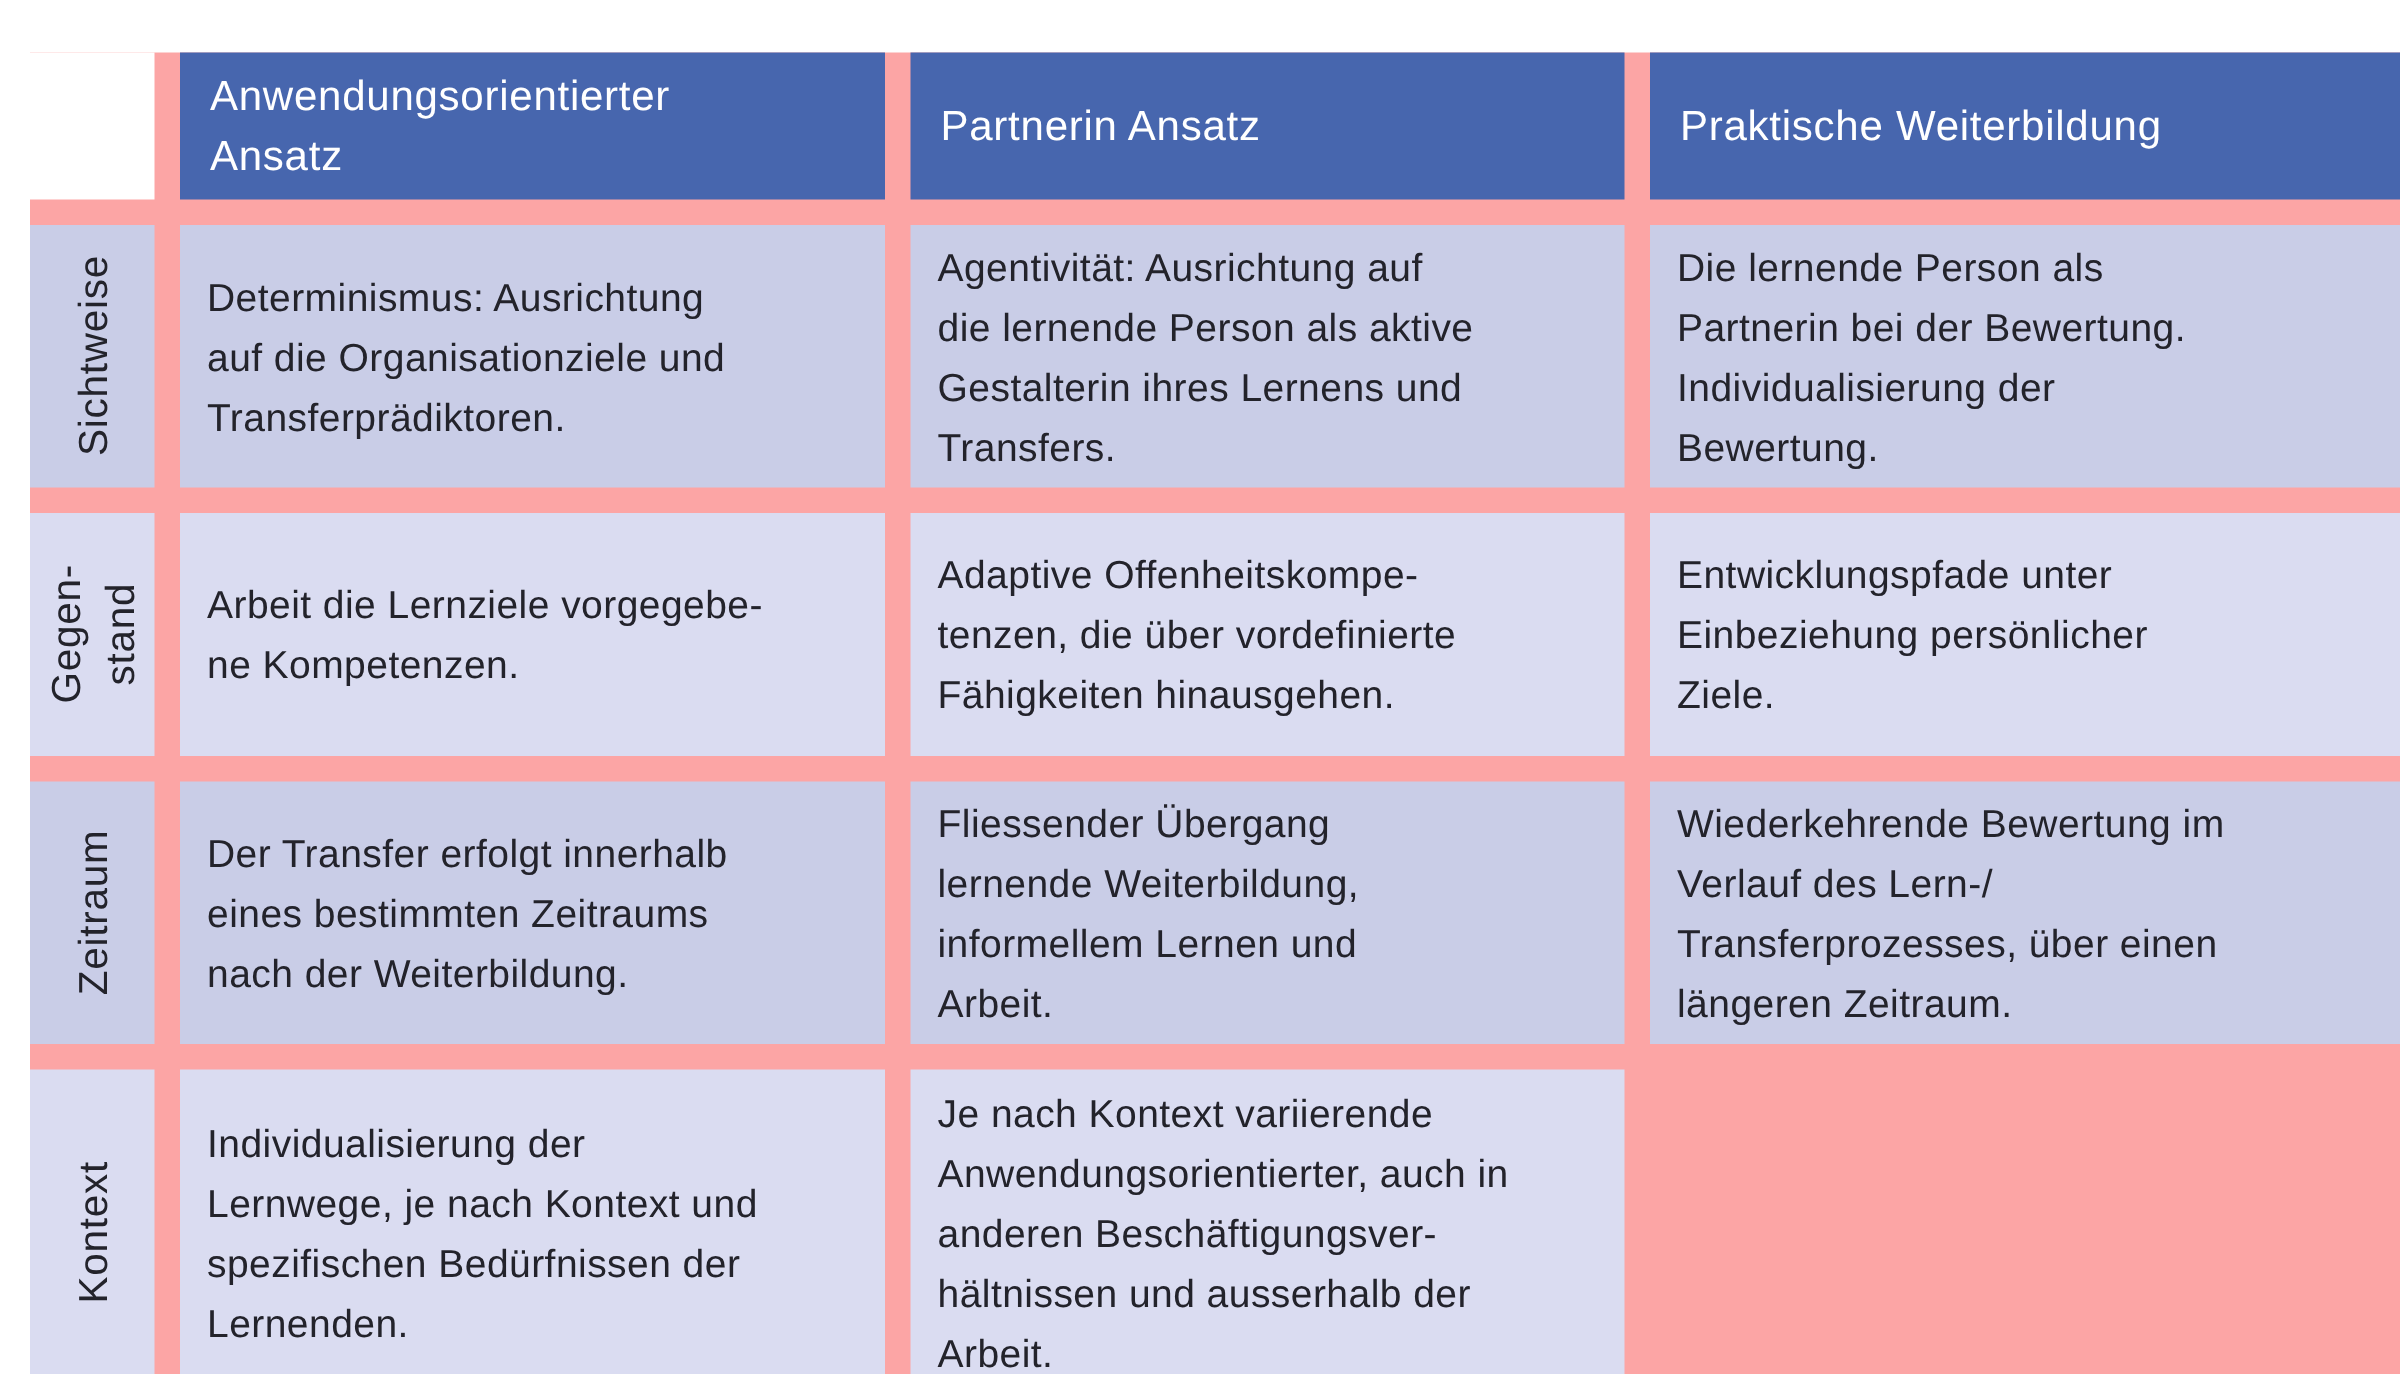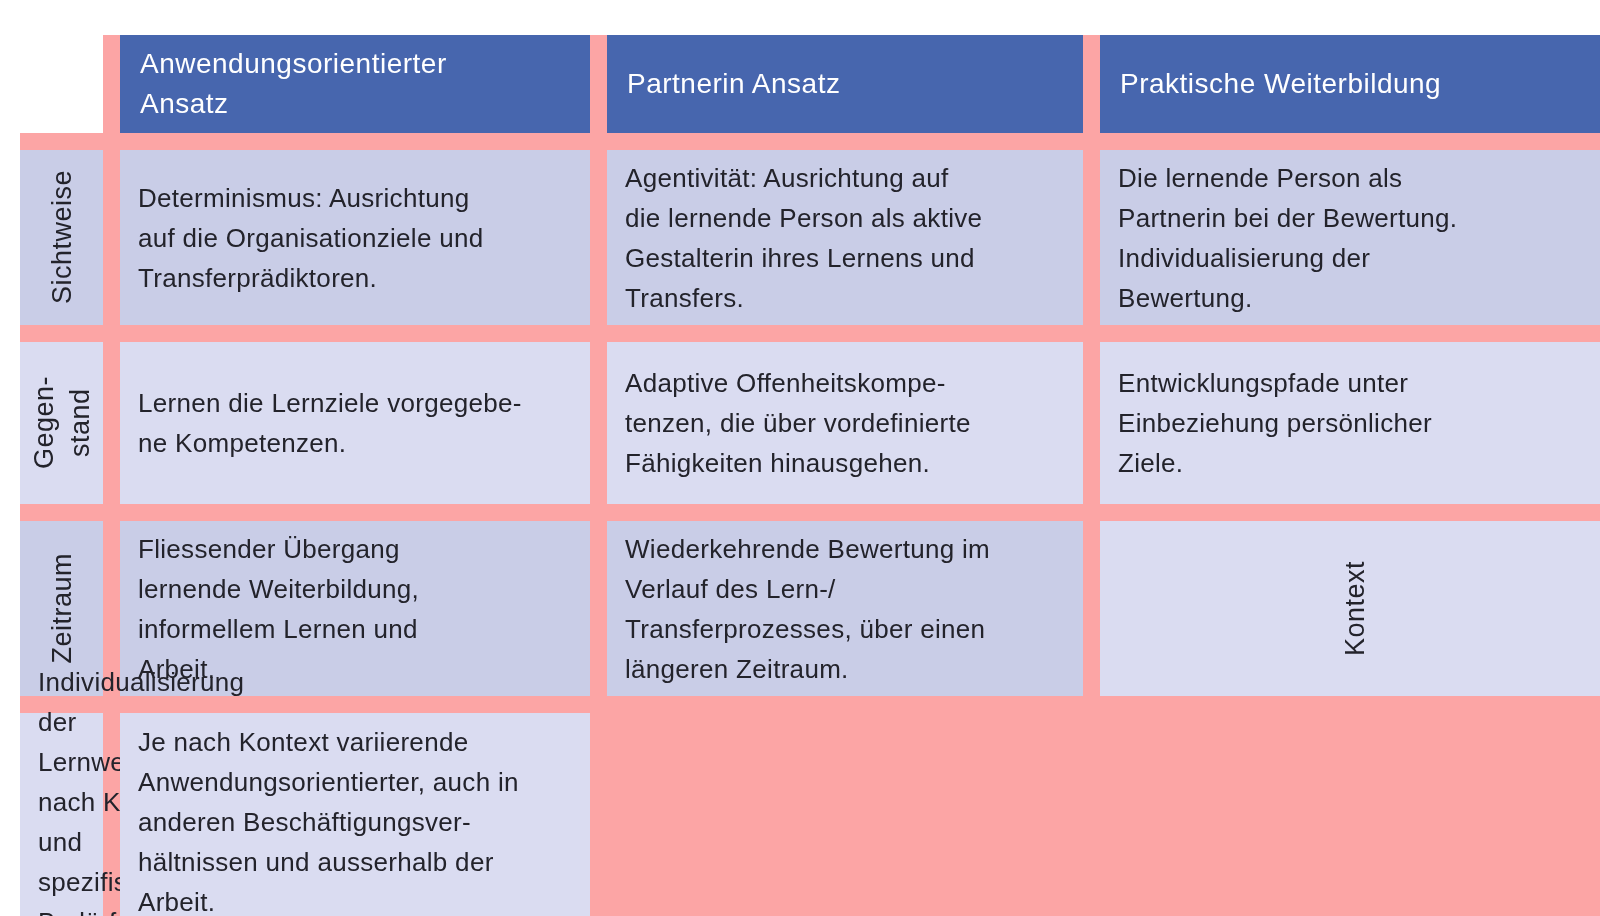--- a/index.html
+++ b/index.html
@@ -94,32 +94,35 @@
 Transfers.</div>
     <div class="cell body-cell row-odd">Die lernende Person als
 Partnerin bei der Bewertung.
 Individualisierung der
 Bewertung.</div>
 
     <div class="cell row-header row-even">
       <span class="vtext">Gegen-
 stand</span>
     </div>
-    <div class="cell body-cell row-even">Lernen die Lernziele vorgegebe-
+    <div class="cell body-cell row-even">Arbeit die Lernziele vorgegebe-
 ne Kompetenzen.</div>
     <div class="cell body-cell row-even">Adaptive Offenheitskompe-
 tenzen, die über vordefinierte
 Fähigkeiten hinausgehen.</div>
     <div class="cell body-cell row-even">Entwicklungspfade unter
 Einbeziehung persönlicher
 Ziele.</div>
 
     <div class="cell row-header row-odd">
       <span class="vtext">Zeitraum</span>
     </div>
+    <div class="cell body-cell row-odd">Der Transfer erfolgt innerhalb
+eines bestimmten Zeitraums
+nach der Weiterbildung.</div>
     <div class="cell body-cell row-odd">Fliessender Übergang
 lernende Weiterbildung,
 informellem Lernen und
 Arbeit.</div>
     <div class="cell body-cell row-odd">Wiederkehrende Bewertung im
 Verlauf des Lern-/
 Transferprozesses, über einen
 längeren Zeitraum.</div>
 
     <div class="cell row-header row-even">

